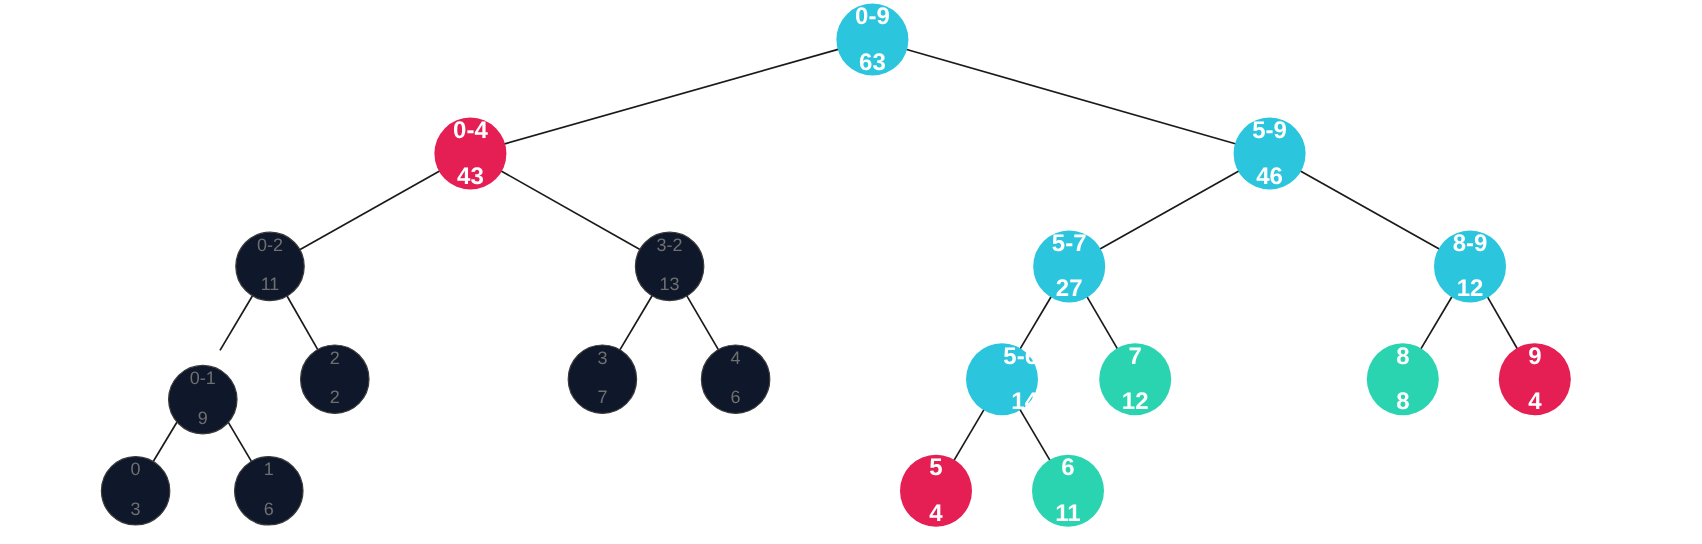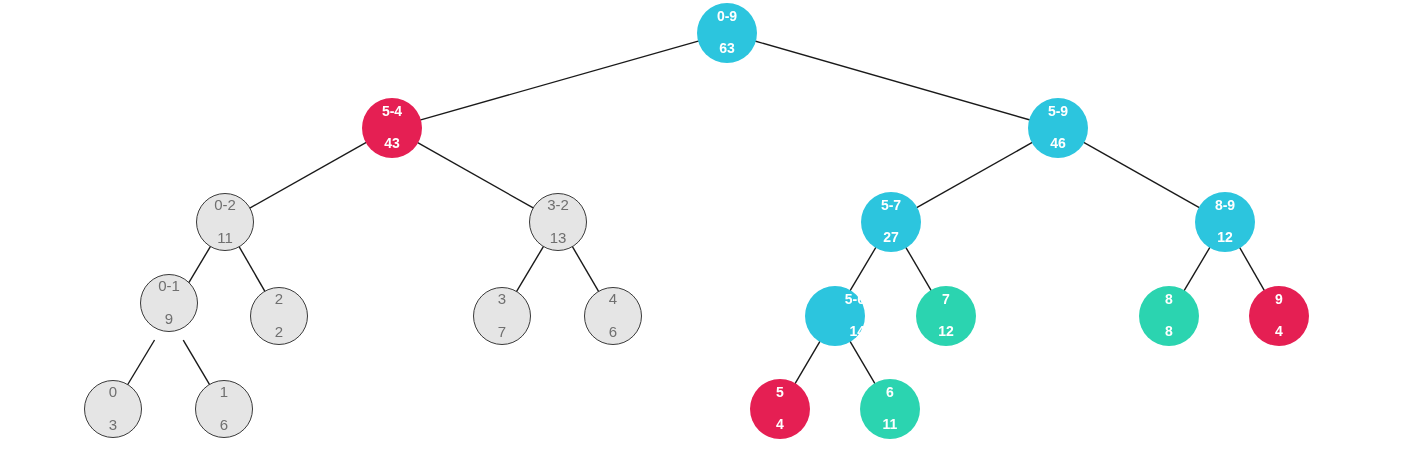--- a/index.html
+++ b/index.html
@@ -43,25 +43,25 @@
   }
   .tree-node .node-value {
     display: block;
     margin-top: 16px;
   }
   
   .node-filled {
     color: #ffffff;
     border: none;
     font-weight: bold;
-    font-size: 14px;
+    font-size: 20px;
   }
   
   .node-plain {
-    background: #e5e5e5;
+    background: #0f172a;
     border: 1.5px solid #3a3a3a;
     color: #6f6f6f;
     font-weight: normal;
     font-size: 15px;
   }
 </style>
 </head>
 <body>
 
 <div id="tree-canvas">
@@ -84,21 +84,21 @@
       <line x1="183.25" y1="340.10" x2="209.75" y2="384.90" stroke="#1a1a1a" stroke-width="1.4"></line>
       <line x1="820.24" y1="340.96" x2="794.76" y2="384.04" stroke="#1a1a1a" stroke-width="1.4"></line>
       <line x1="849.76" y1="340.96" x2="875.24" y2="384.04" stroke="#1a1a1a" stroke-width="1.4"></line>
     </svg>
   <div id="node-layer">
       <div class="tree-node node-filled" style="left: 697px; top: 3px; width: 60px; height: 60px; background: rgb(44, 197, 222);">
         <span class="node-range">0-9</span>
         <span class="node-value">63</span>
       </div>
       <div class="tree-node node-filled" style="left: 362px; top: 98px; width: 60px; height: 60px; background: rgb(229, 31, 83);">
-        <span class="node-range">5-4</span>
+        <span class="node-range">0-4</span>
         <span class="node-value">43</span>
       </div>
       <div class="tree-node node-filled" style="left: 1028px; top: 98px; width: 60px; height: 60px; background: rgb(44, 197, 222);">
         <span class="node-range">5-9</span>
         <span class="node-value">46</span>
       </div>
       <div class="tree-node node-plain" style="left: 196px; top: 193px; width: 58px; height: 58px;">
         <span class="node-range">0-2</span>
         <span class="node-value">11</span>
       </div>
@@ -107,21 +107,21 @@
         <span class="node-value">13</span>
       </div>
       <div class="tree-node node-filled" style="left: 861px; top: 192px; width: 60px; height: 60px; background: rgb(44, 197, 222);">
         <span class="node-range">5-7</span>
         <span class="node-value">27</span>
       </div>
       <div class="tree-node node-filled" style="left: 1195px; top: 192px; width: 60px; height: 60px; background: rgb(44, 197, 222);">
         <span class="node-range">8-9</span>
         <span class="node-value">12</span>
       </div>
-      <div class="tree-node node-plain" style="left: 140px; top: 274px; width: 58px; height: 58px;">
+      <div class="tree-node node-plain" style="left: 140px; top: 304px; width: 58px; height: 58px;">
         <span class="node-range">0-1</span>
         <span class="node-value">9</span>
       </div>
       <div class="tree-node node-plain" style="left: 250px; top: 287px; width: 58px; height: 58px;">
         <span class="node-range">2</span>
         <span class="node-value">2</span>
       </div>
       <div class="tree-node node-plain" style="left: 473px; top: 287px; width: 58px; height: 58px;">
         <span class="node-range">3</span>
         <span class="node-value">7</span>

